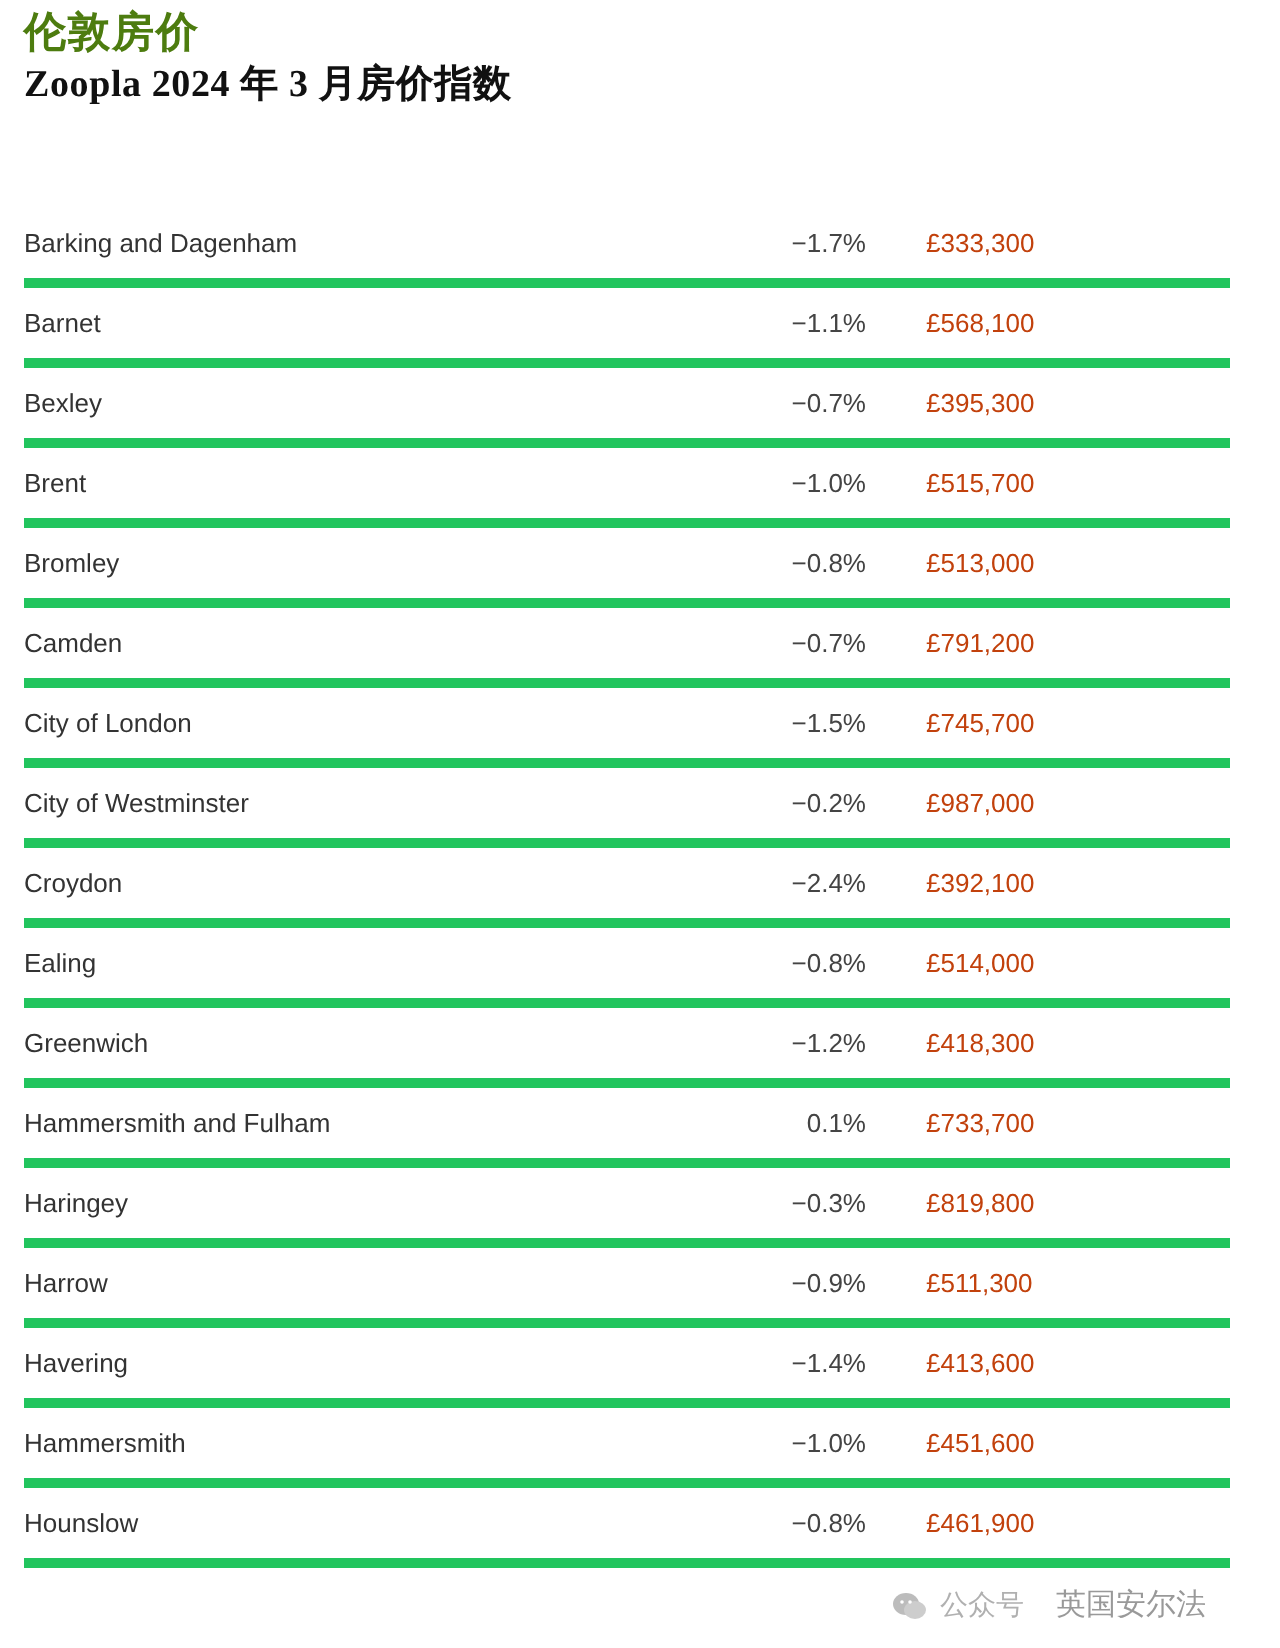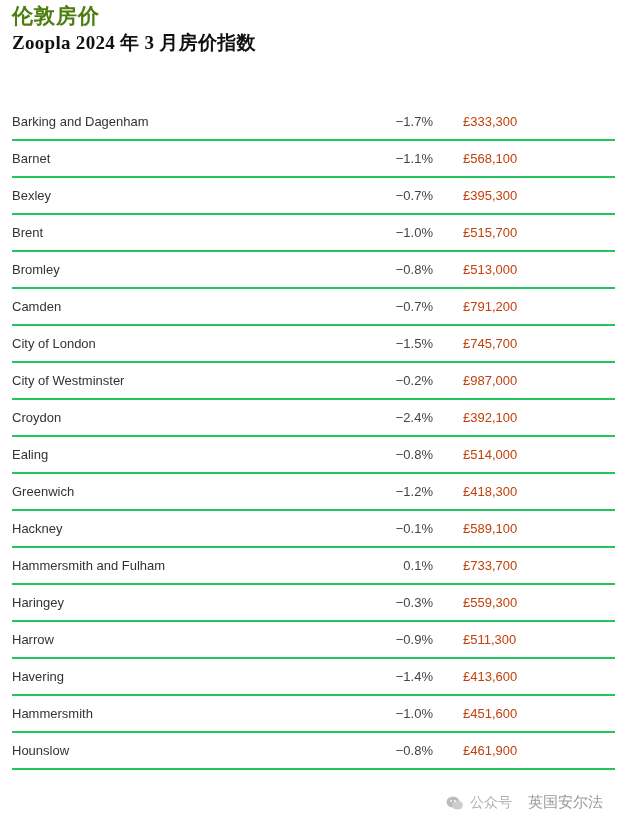--- a/index.html
+++ b/index.html
@@ -56,21 +56,21 @@
       font-weight: bold;
       color: #222;
       white-space: nowrap;
     }
     .th-district { left: 2px; }
     .th-change { right: 182px; text-align: right; }
     .th-price { left: 450px; }
     .row {
       position: relative;
       height: 35px;
-      border-bottom: 2px solid #22c55e;
+      border-bottom: 5px solid #22c55e;
     }
     .cell {
       position: absolute;
       top: 10px;
       font-size: 13px;
       color: #333;
       white-space: nowrap;
     }
     .cell-district { left: 0px; }
     .cell-change { right: 182px; text-align: center; color: #444; }
@@ -161,33 +161,28 @@
     <div class="cell cell-district">Ealing</div>
     <div class="cell cell-change">−0.8%</div>
     <div class="cell cell-price">£514,000</div>
   </div>
       <div class="row">
     <div class="cell cell-district">Greenwich</div>
     <div class="cell cell-change">−1.2%</div>
     <div class="cell cell-price">£418,300</div>
   </div>
       <div class="row">
-    <div class="cell cell-district">Hackney</div>
-    <div class="cell cell-change">−0.1%</div>
-    <div class="cell cell-price">£589,100</div>
-  </div>
-      <div class="row">
     <div class="cell cell-district">Hammersmith and Fulham</div>
     <div class="cell cell-change">0.1%</div>
     <div class="cell cell-price">£733,700</div>
   </div>
       <div class="row">
     <div class="cell cell-district">Haringey</div>
     <div class="cell cell-change">−0.3%</div>
-    <div class="cell cell-price">£559,300</div>
+    <div class="cell cell-price">£819,800</div>
   </div>
       <div class="row">
     <div class="cell cell-district">Harrow</div>
     <div class="cell cell-change">−0.9%</div>
     <div class="cell cell-price">£511,300</div>
   </div>
       <div class="row">
     <div class="cell cell-district">Havering</div>
     <div class="cell cell-change">−1.4%</div>
     <div class="cell cell-price">£413,600</div>

